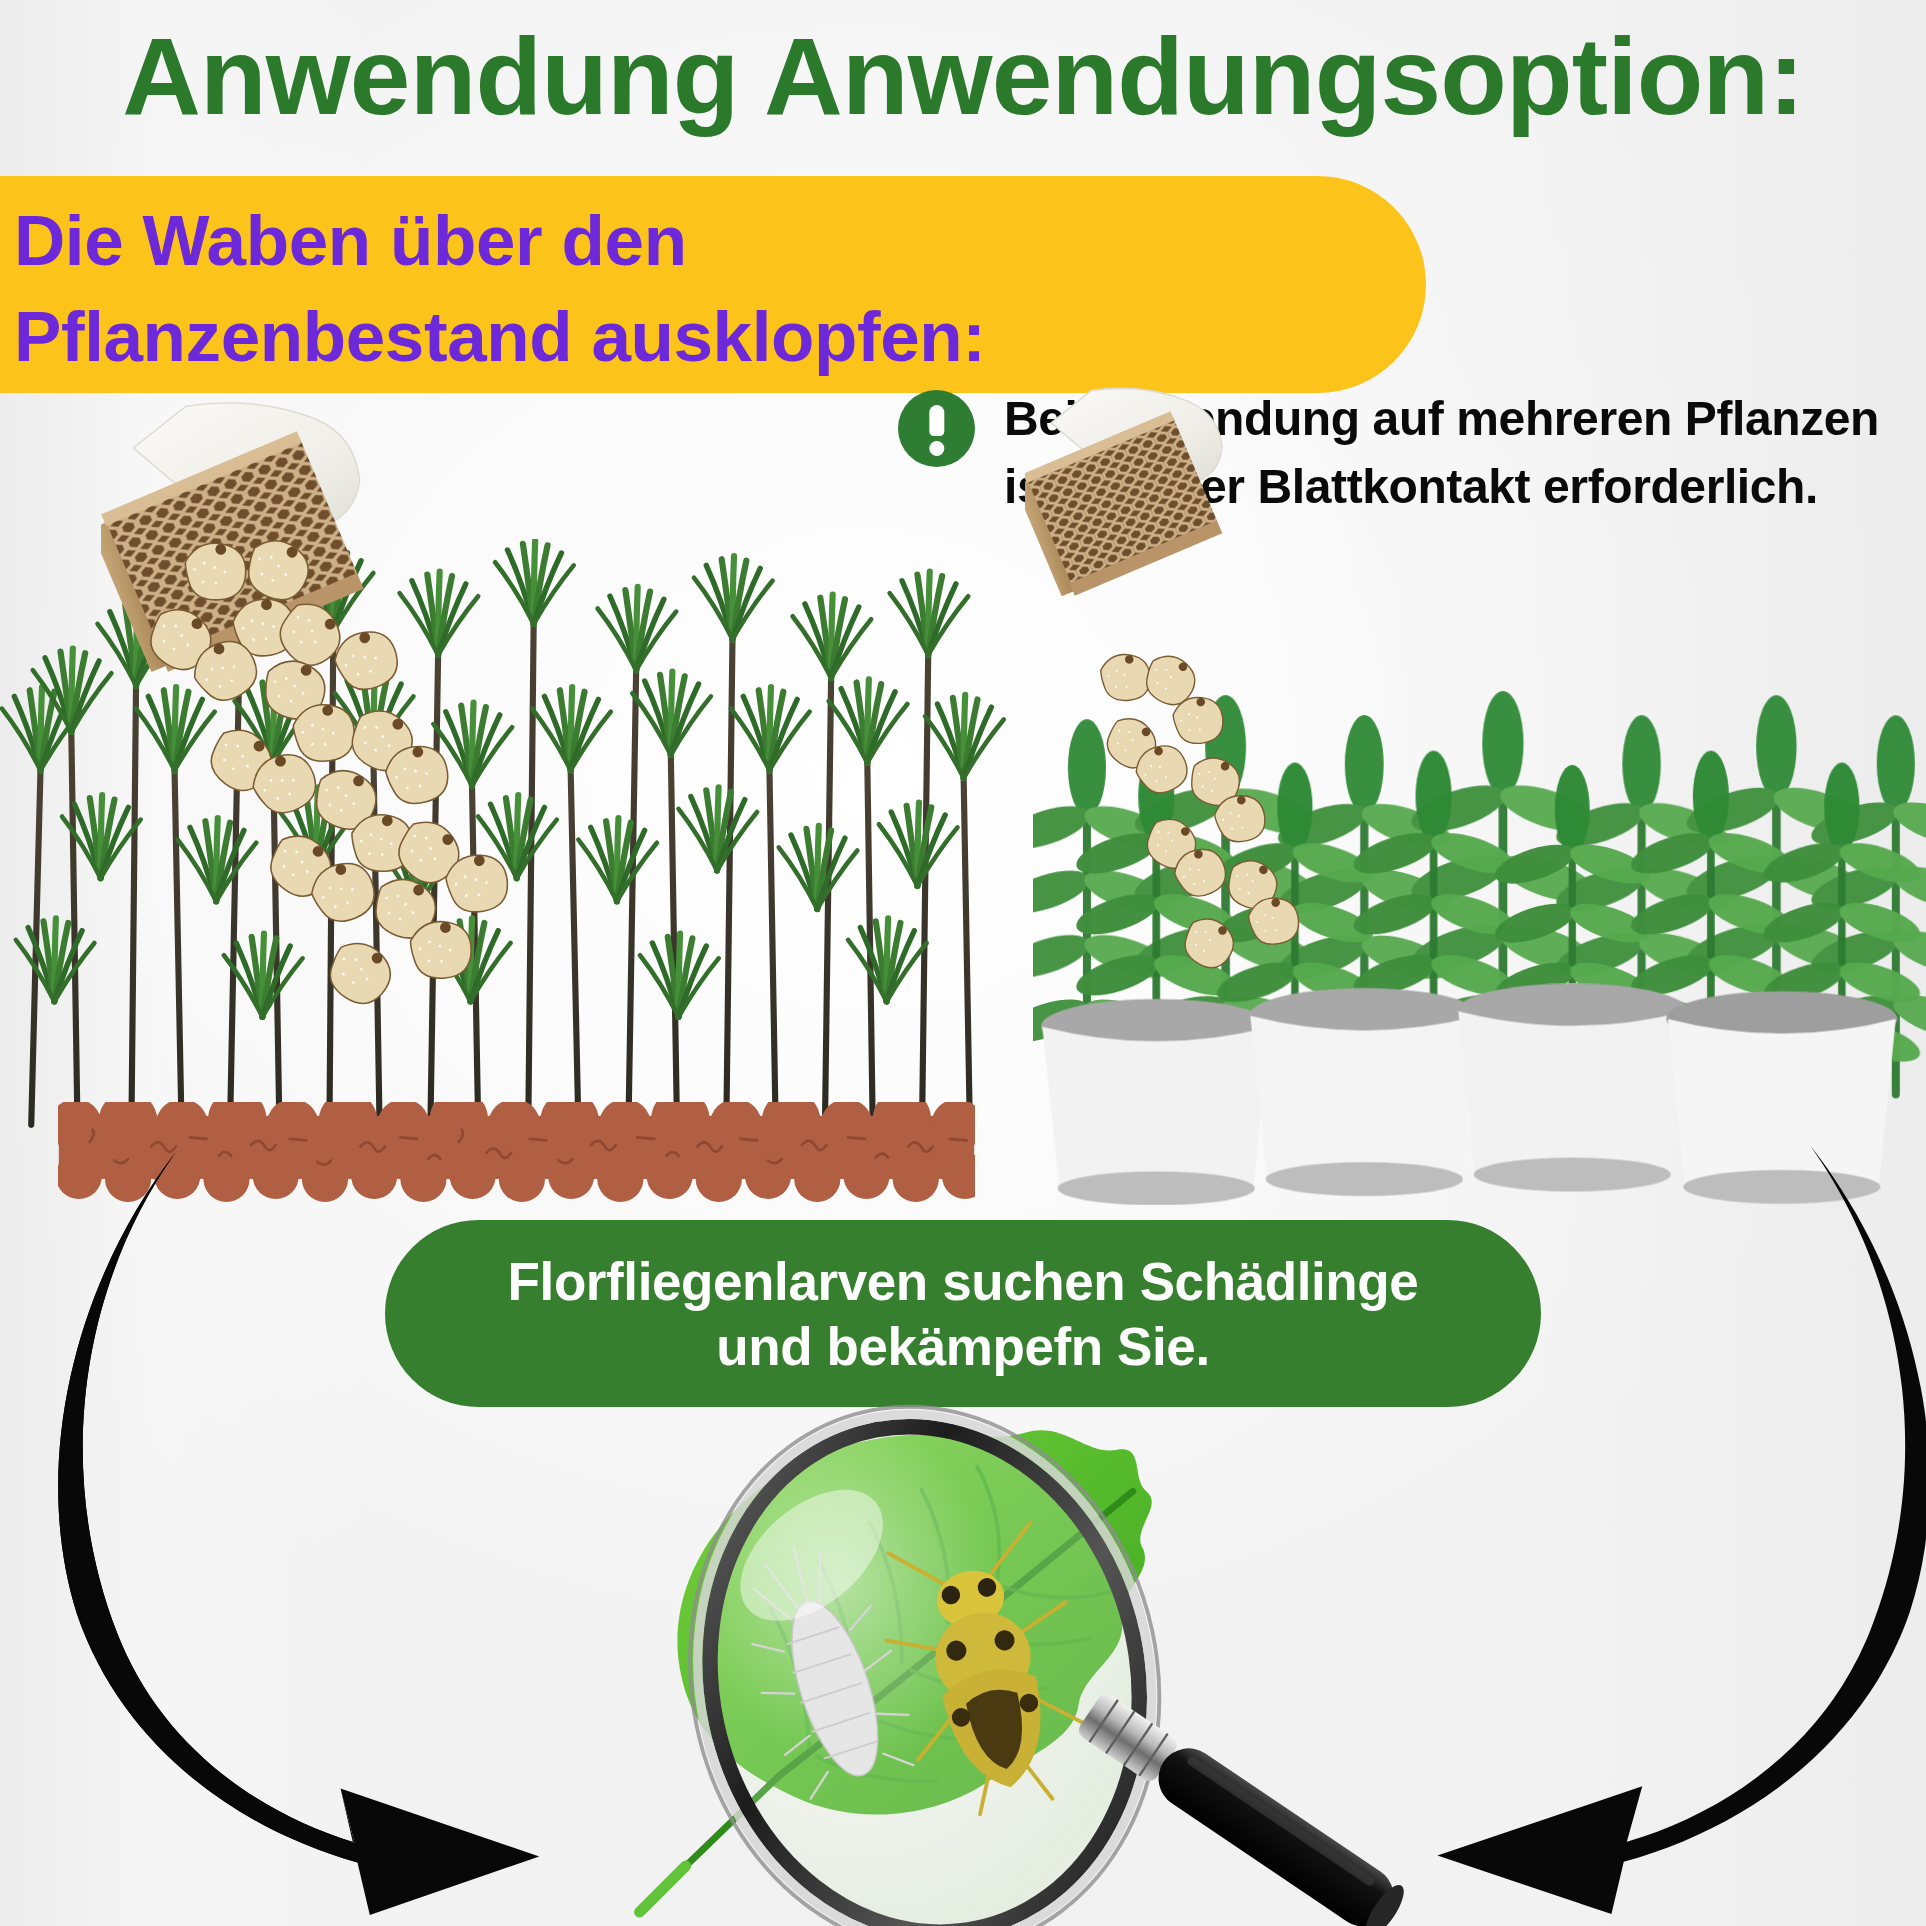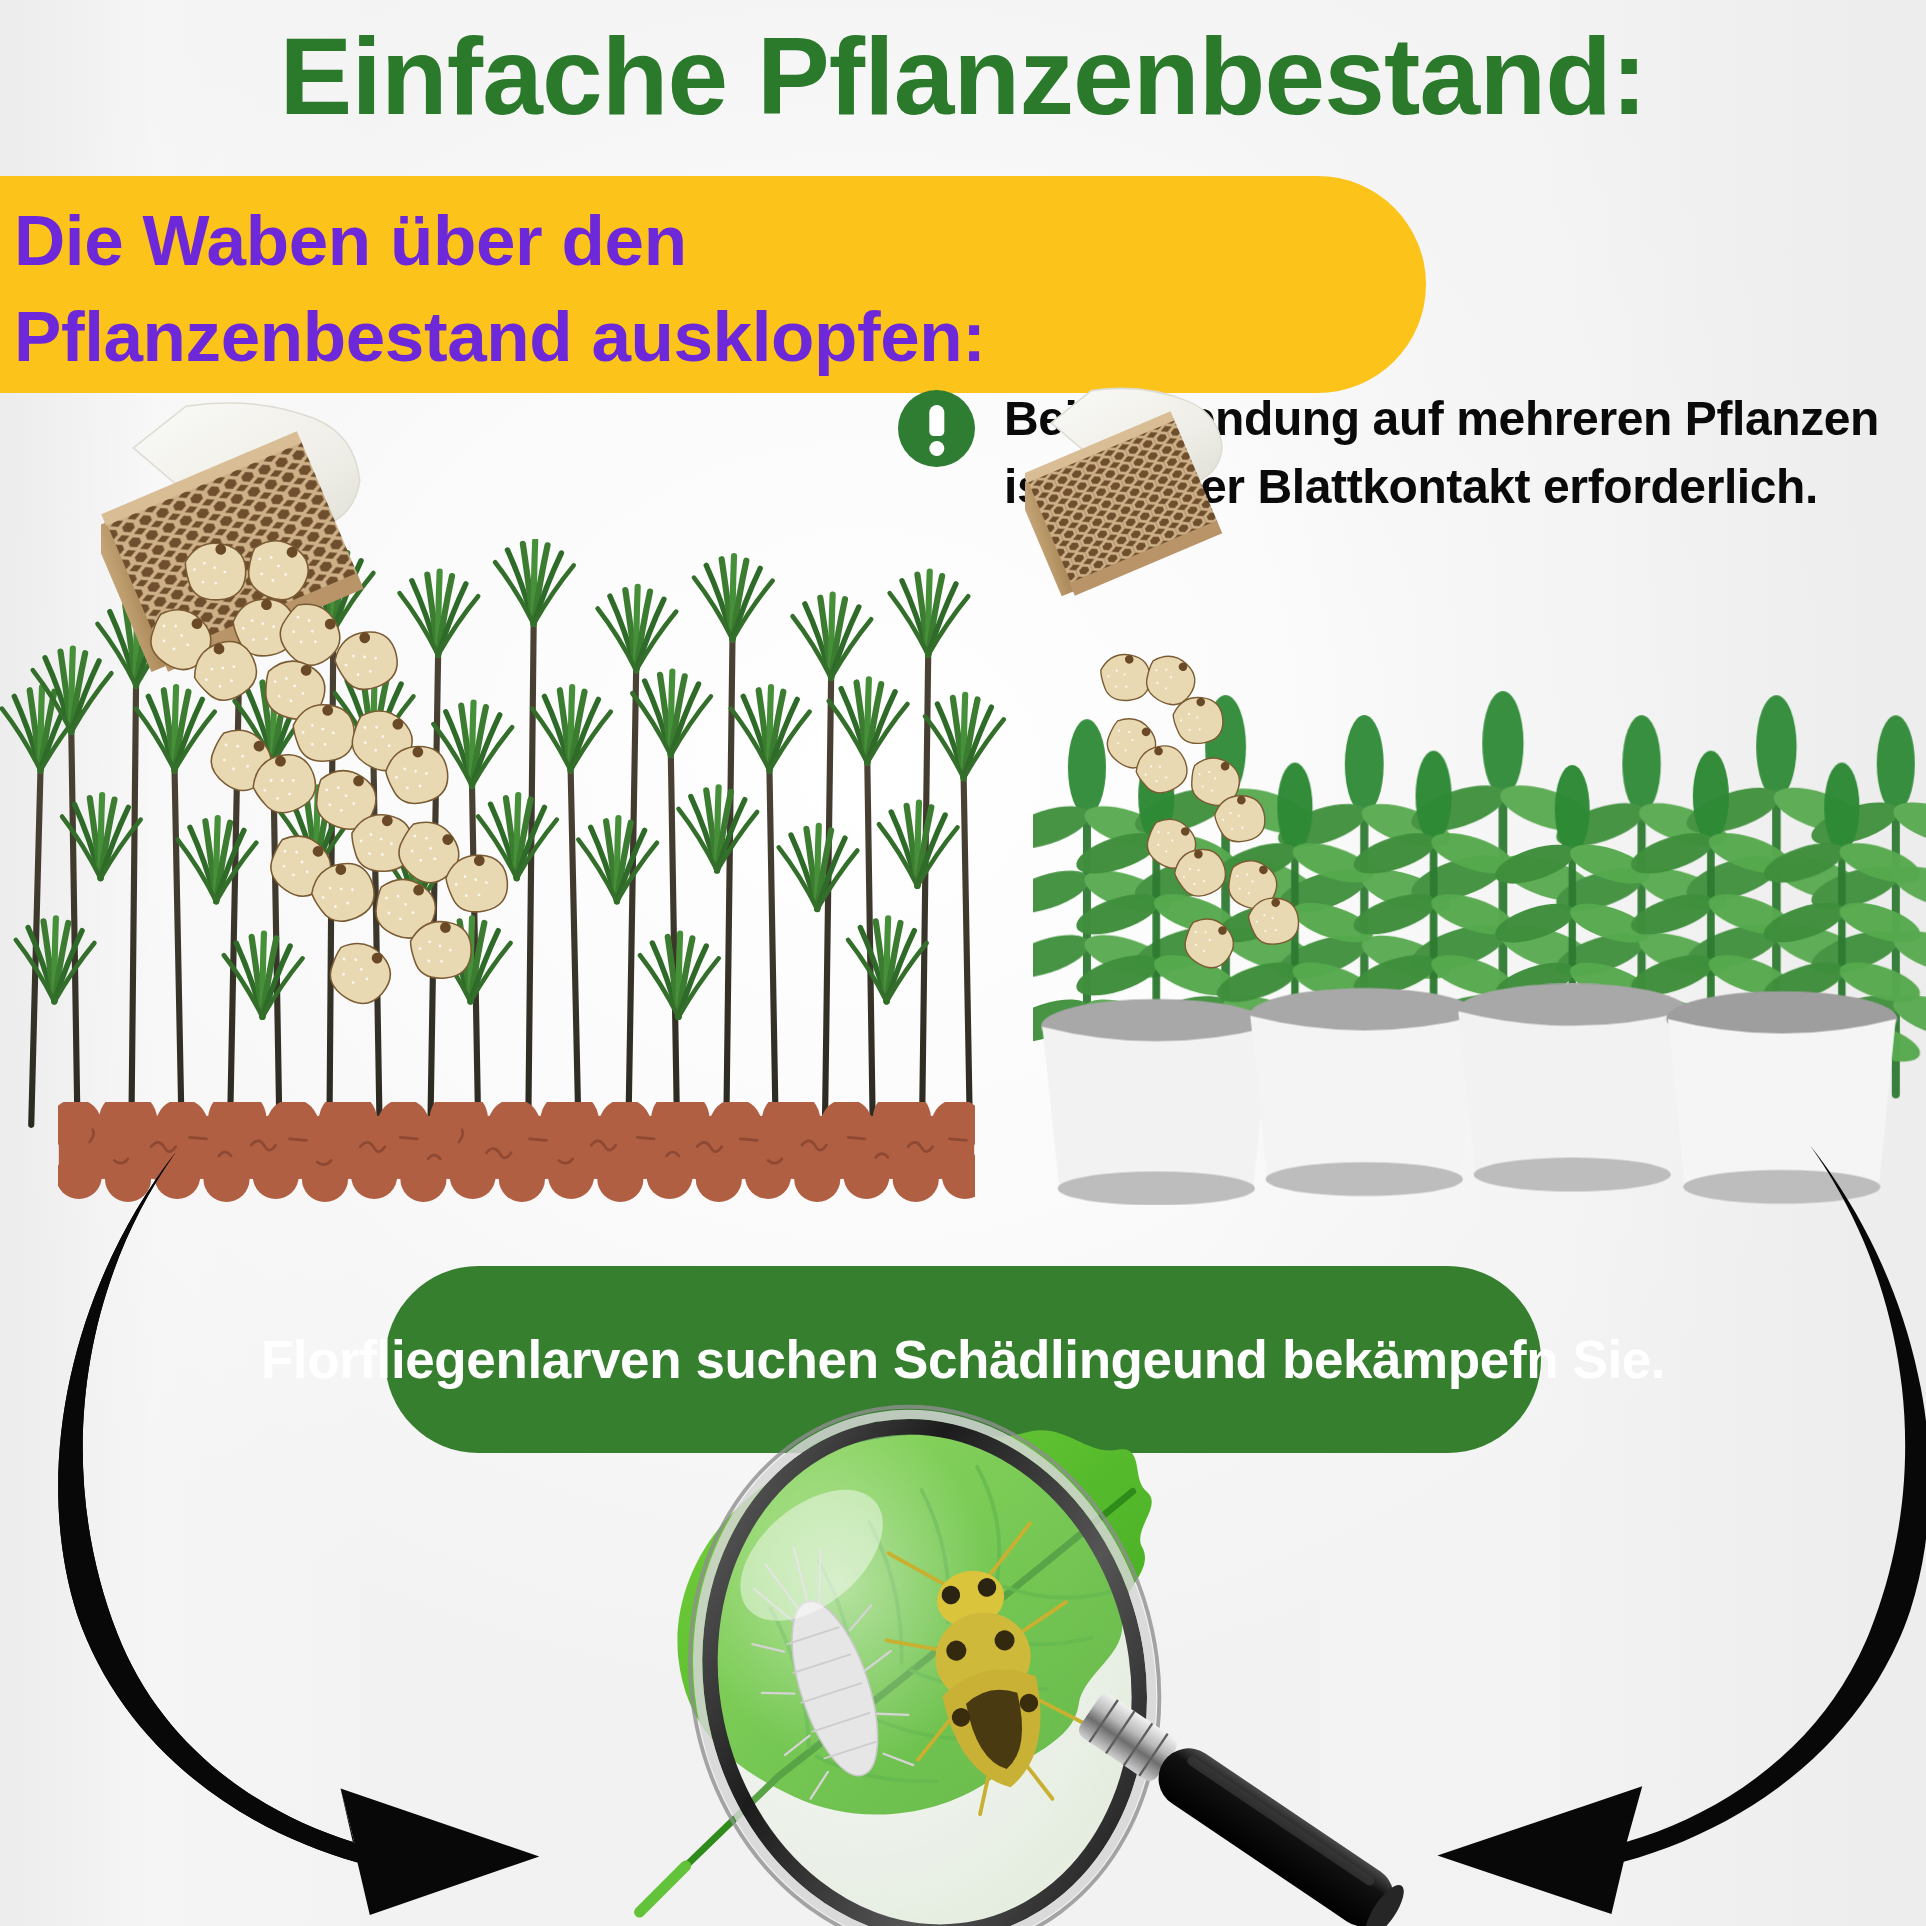--- a/index.html
+++ b/index.html
@@ -90,44 +90,43 @@
   
   .packet{position:absolute;}
   #packet-left{left:116px;top:-139px;width:308px;height:293px;}
   #packet-right{left:-7.7px;top:-146px;width:231px;height:231px;}
 
   
   #green-banner{
     position:absolute;left:385px;top:1220px;
     width:1156px;height:187px;
     background:#367f2e;border-radius:94px;
-    display:flex;flex-direction:row;
+    display:flex;flex-direction:column;
     align-items:center;justify-content:center;
     text-align:center;
-    margin-top:46px;
   }
   #green-banner .gline{
     font-size:53px;line-height:65px;font-weight:700;color:#ffffff;
     white-space:nowrap;letter-spacing:-0.4px;
   }
 
   
   #arrow-left{position:absolute;left:46px;top:1140px;width:586px;height:778px;}
   #arrow-right{position:absolute;left:1325px;top:1133px;width:616px;height:786px;}
 
   
   #magnifier-scene{position:absolute;left:624px;top:1402px;width:871px;height:524px;}
 </style>
 </head>
 <body>
 
 <div id="stage">
   <div id="sheen"></div>
 
-  <div id="title">Einfache Pflanzenbestand:</div>
+  <div id="title">Anwendung Anwendungsoption:</div>
 
   <div id="yellow-banner">
     <div class="line">Die Waben über den</div>
     <div class="line">Pflanzenbestand ausklopfen:</div>
   </div>
 
   <div id="warning">
     <div id="warn-icon"></div>
     <div id="warn-text">
       <div class="wline">Bei Anwendung auf mehreren Pflanzen</div>

